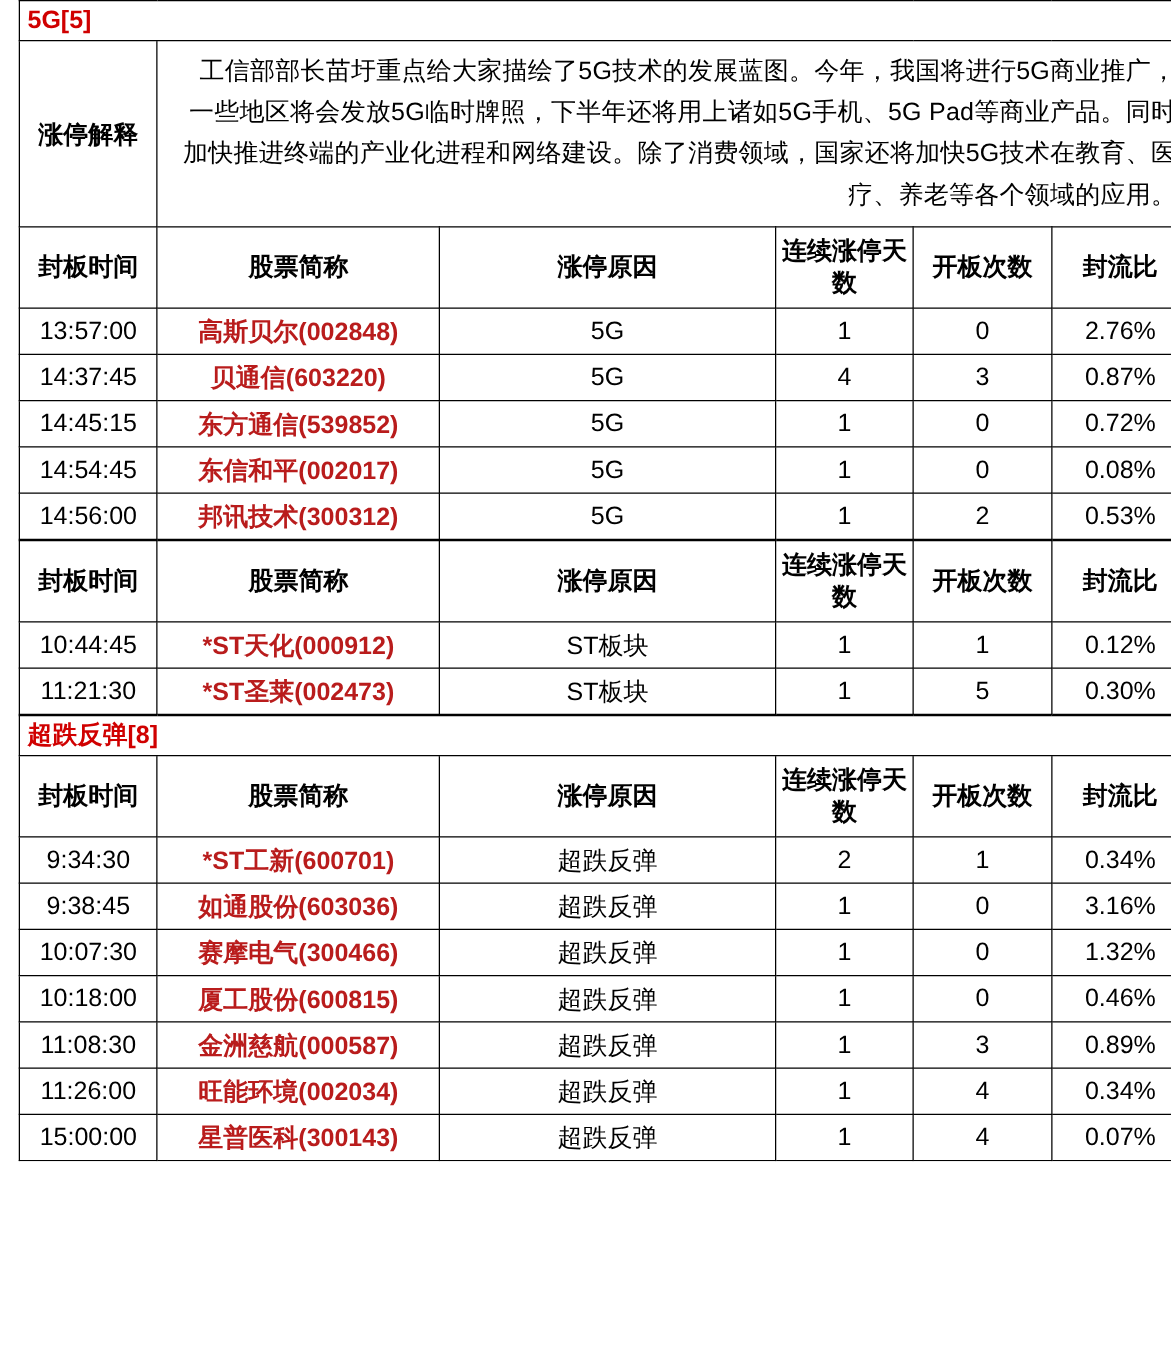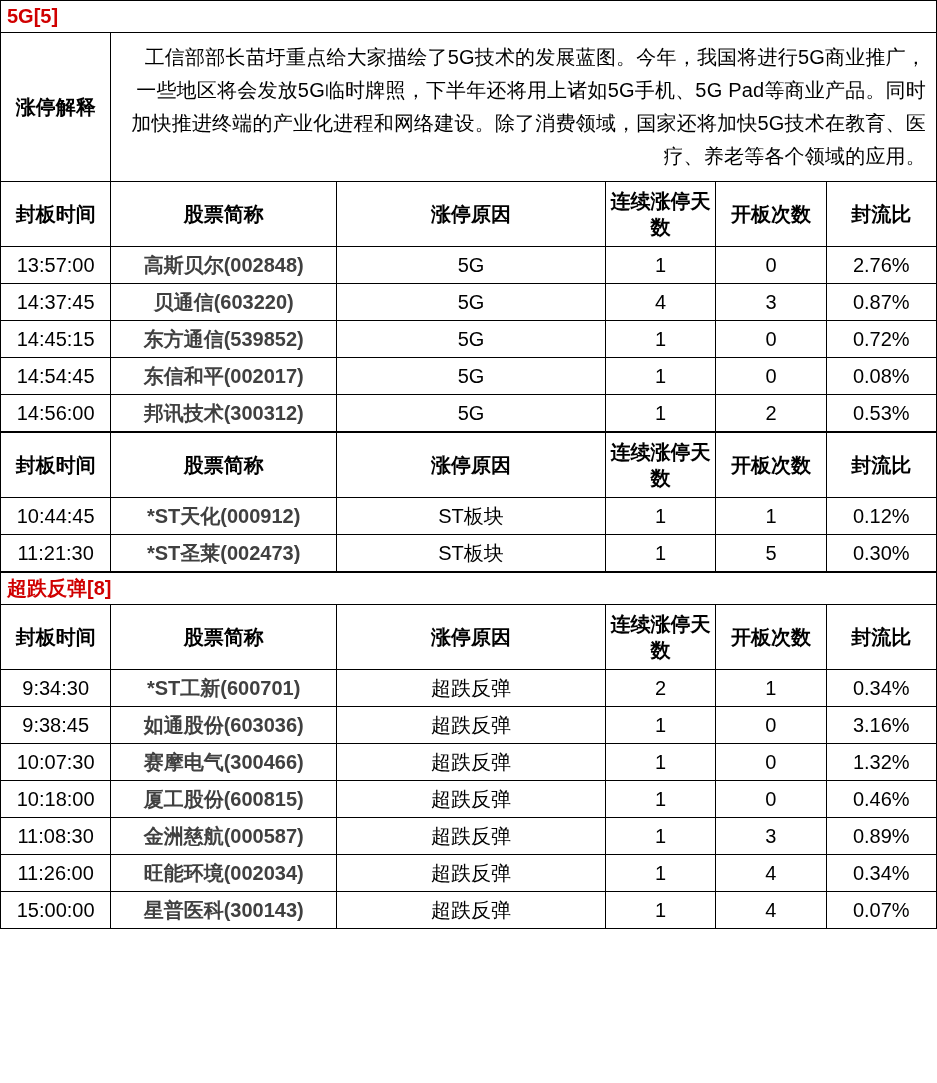--- a/index.html
+++ b/index.html
@@ -9,20 +9,21 @@
   }
   body {
     width: 937px;
     font-family: "Liberation Sans", "DejaVu Sans", sans-serif;
     color: #000000;
     -webkit-font-smoothing: antialiased;
   }
   .page {
     width: 937px;
     box-sizing: border-box;
+    padding-left: 15px;
   }
   table {
     border-collapse: collapse;
     width: 937px;
     table-layout: fixed;
   }
   td, th {
     border: 1px solid #000000;
     padding: 0;
     vertical-align: middle;
@@ -57,21 +58,21 @@
     font-size: 20px;
     line-height: 26px;
     padding: 6px 0;
   }
   .row td {
     text-align: center;
     height: 36px;
     font-size: 20px;
   }
   .stock {
-    color: #404040;
+    color: #b91c1c;
     font-weight: bold;
   }
   .col-time   { width: 110px; }
   .col-name   { width: 225px; }
   .col-reason { width: 268px; }
   .col-days   { width: 110px; }
   .col-open   { width: 110px; }
   .col-ratio  { width: 110px; }
 </style>
 </head>

